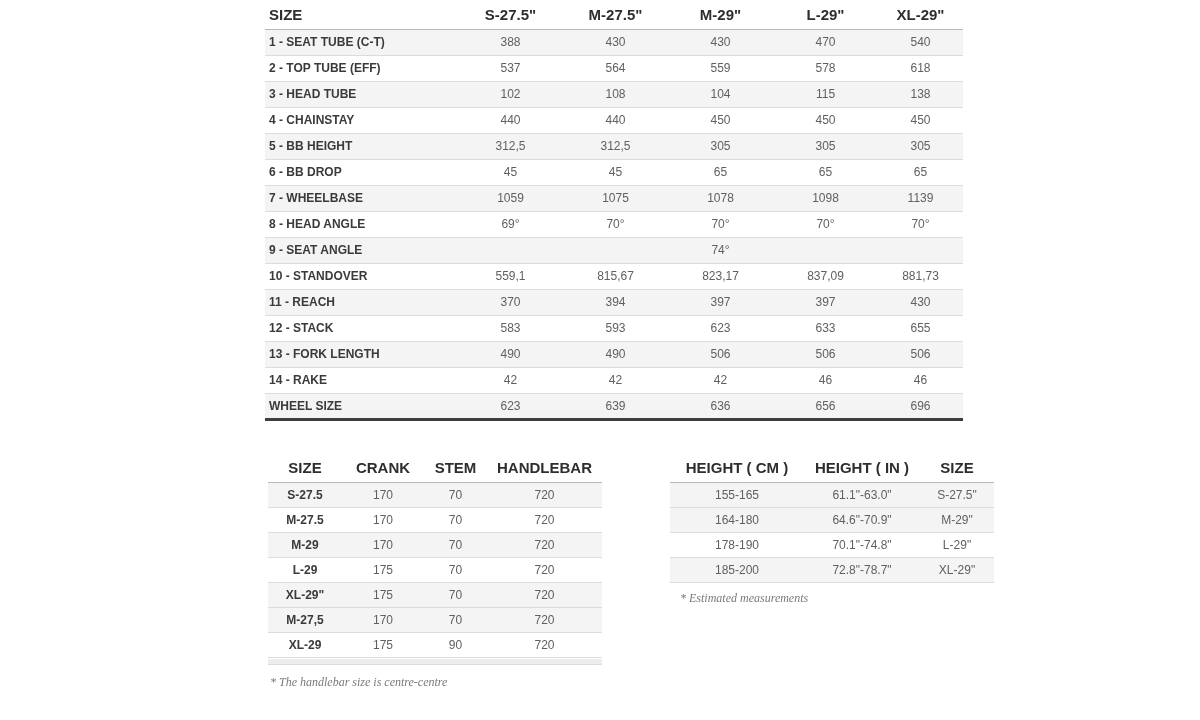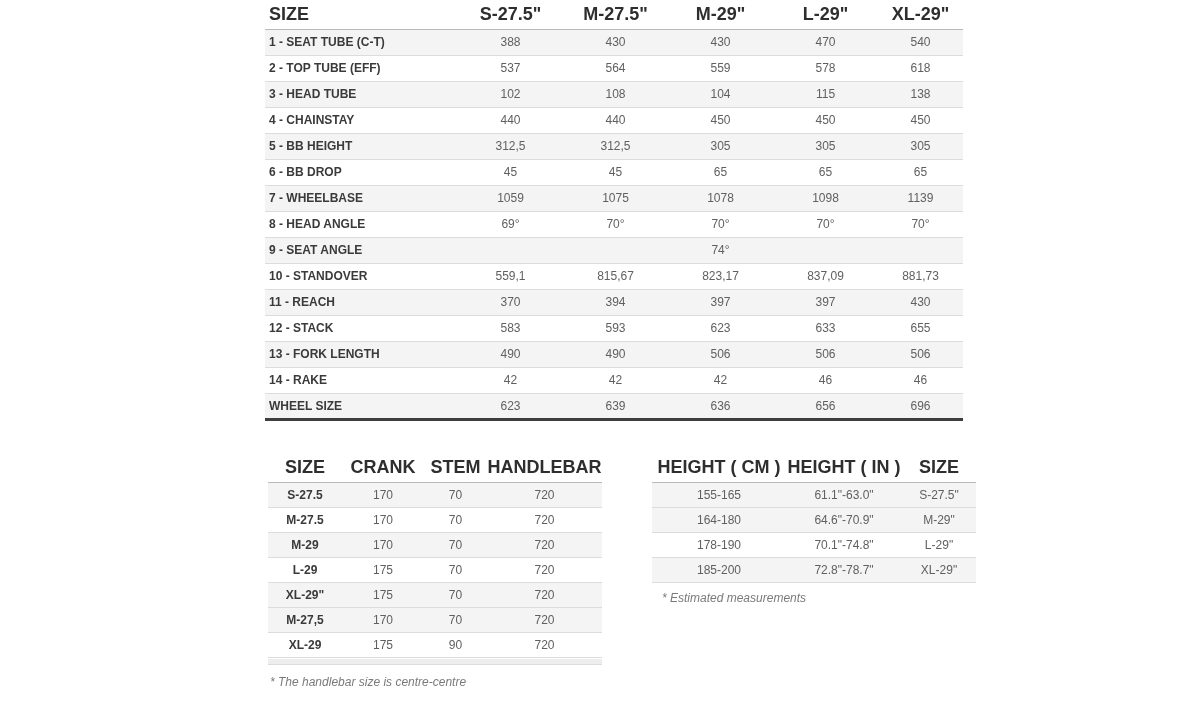--- a/index.html
+++ b/index.html
@@ -21,21 +21,21 @@
     font-family: "Liberation Sans", sans-serif;
     overflow: hidden;
   }
   table {
     border-collapse: collapse;
     table-layout: fixed;
   }
   th {
     font-weight: 700;
     font-stretch: condensed;
-    font-size: 18px;
+    font-size: 15px;
     color: #2e2e2e;
     text-align: center;
     height: 29px;
     vertical-align: middle;
     white-space: nowrap;
     overflow: hidden;
   }
   thead tr { border-bottom: 1px solid var(--header-border); }
   tbody tr { border-top: 1px solid var(--row-border); }
   tbody tr:first-child { border-top: none; }
@@ -58,36 +58,37 @@
     left: 265px;
     top: 0;
     width: 698px;
     border-bottom: 3px solid var(--end-border);
   }
   .geo-table td { height: 26px; }
   .geo-table th.first,
   .geo-table td.first { text-align: left; padding-left: 4px; }
   
   .section-left  { position: absolute; left: 268px; top: 453px; width: 334px; }
-  .section-right { position: absolute; left: 652px; top: 453px; width: 324px; }
+  .section-right { position: absolute; left: 670px; top: 453px; width: 324px; }
   .sub-table { width: 100%; }
   .sub-table td { height: 25px; }
   .sub-table tbody { border-bottom: 1px solid var(--row-border); }
   .table-strip {
     height: 6px;
     background: #ededed;
     border-bottom: 1px solid var(--row-border);
     margin-top: 1px;
   }
   .footnote {
     font-size: 12px;
     font-style: italic;
     color: var(--footnote-text);
     margin-top: 10px;
     padding-left: 2px;
+    font-family: Liberation Serif, serif;
   }
   .section-right .footnote { margin-top: 8px; padding-left: 10px; }
 </style>
 </head>
 <body>
 
 <div class="canvas">
 
   <table class="geo-table">
     <colgroup>

